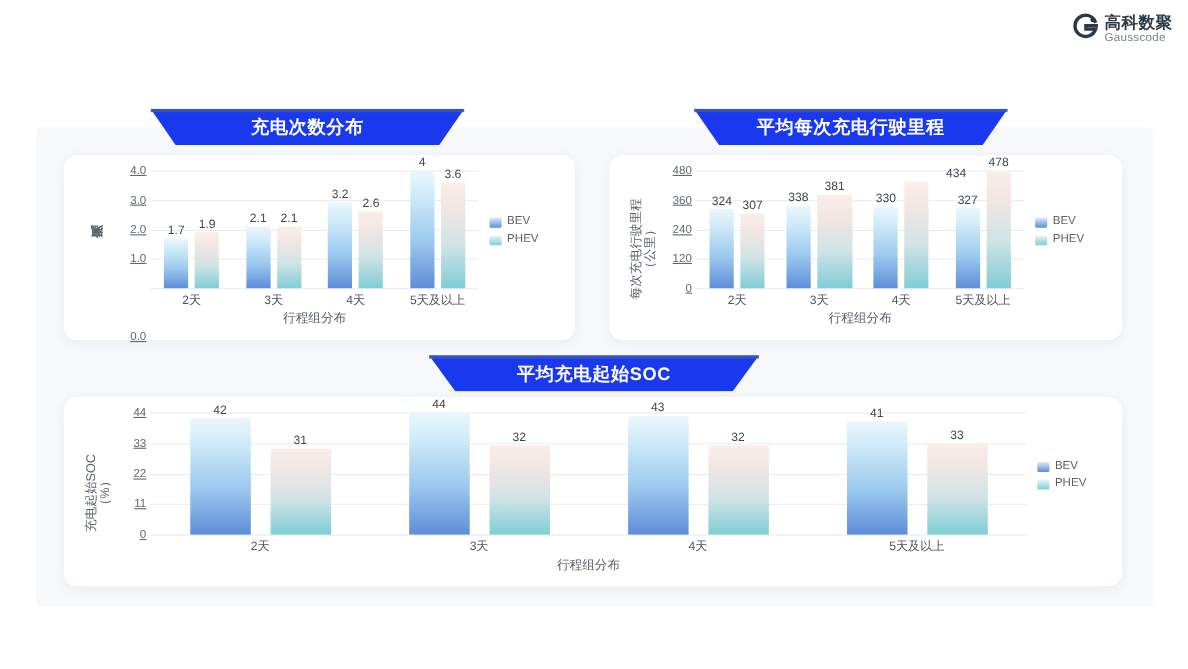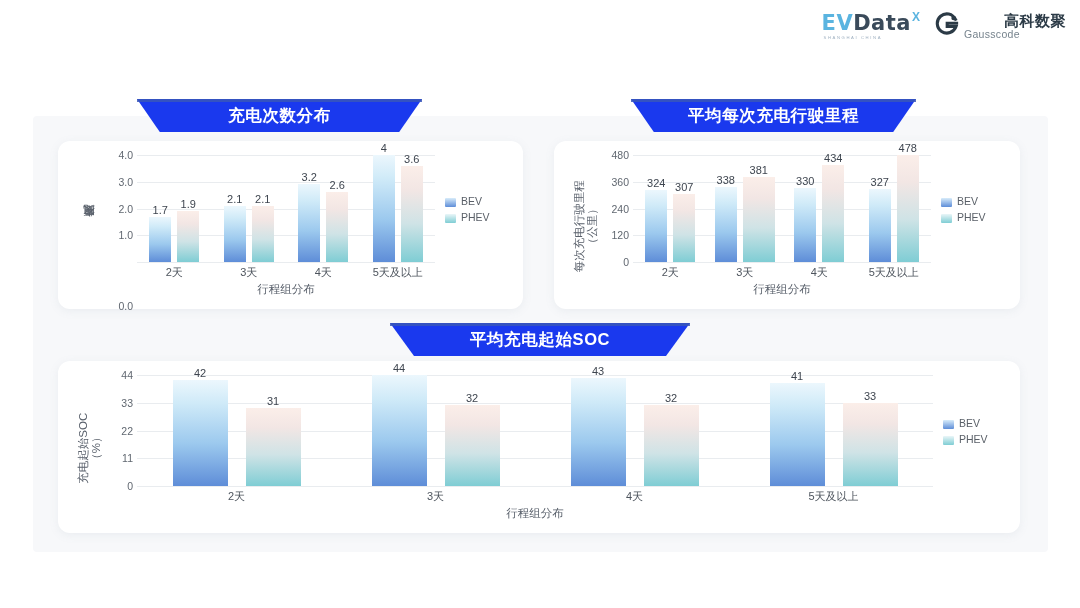--- a/index.html
+++ b/index.html
@@ -69,21 +69,20 @@
   .logo-gauss-text {
     display: flex;
     flex-direction: column;
     line-height: 1.08;
   }
   .logo-gauss-cn {
     font-size: 15px;
     font-weight: bold;
     color: #2b3a46;
     letter-spacing: 0.5px;
-    margin-left: 40px;
   }
   .logo-gauss-en {
     font-size: 10.5px;
     color: #76838d;
     letter-spacing: 0.3px;
   }
 
   
   .panel {
     position: absolute;
@@ -192,20 +191,21 @@
     width: 32px;
     position: relative;
   }
   .ytick {
     position: absolute;
     right: 4px;
     transform: translateY(-50%);
     font-size: 10.5px;
     color: #606770;
     white-space: nowrap;
+    text-decoration: underline;
   }
 
   .plot {
     flex: 1 1 auto;
     position: relative;
     min-width: 0;
   }
   .gridline {
     position: absolute;
     left: 0; right: 0;
@@ -302,27 +302,20 @@
     white-space: nowrap;
   }
 </style>
 </head>
 <body>
 
 <div class="page">
 
   <div class="header-logos">
 
-    <div class="logo-evdata">
-      <div class="logo-evdata-row">
-        <span class="logo-evdata-main"><span class="lite">EV</span><span>Data</span></span>
-        <span class="logo-evdata-x">X</span>
-      </div>
-      <div class="logo-evdata-sub">SHANGHAI CHINA</div>
-    </div>
 
     <div class="logo-gauss">
       <span class="logo-gauss-mark">
         <svg width="25" height="25" viewBox="0 0 25 25">
           <path d="M21.5 7.2 A9.6 9.6 0 1 0 22 14.5 L13.2 14.5 L13.2 11.3 L22.6 11.3" fill="none" stroke="#2b3a46" stroke-width="3.1" stroke-linecap="square"></path>
           <circle cx="19.6" cy="6.0" r="2.3" fill="#2b3a46"></circle>
         </svg>
       </span>
       <span class="logo-gauss-text">
         <span class="logo-gauss-cn">高科数聚</span>
@@ -488,21 +481,21 @@
                   </div>
                 </div>
               </div>
               <div class="group">
                 <div class="pair" style="gap: 6px;">
                   <div class="bar-wrap" style="width: 22px;">
                     <div class="bar-value" style="bottom: calc(68.75% + 1px);">330</div>
                     <div class="bar bev" style="height: 68.75%;"></div>
                   </div>
                   <div class="bar-wrap" style="width: 22px;">
-                    <div class="bar-value" style="bottom: calc(90.4167% + 1px);">434</div>
+                    <div class="bar-value" style="bottom: calc(90.4167% + 1px); margin-left: 36px;">434</div>
                     <div class="bar phev" style="height: 90.4167%;"></div>
                   </div>
                 </div>
               </div>
               <div class="group">
                 <div class="pair" style="gap: 6px;">
                   <div class="bar-wrap" style="width: 22px;">
                     <div class="bar-value" style="bottom: calc(68.125% + 1px);">327</div>
                     <div class="bar bev" style="height: 68.125%;"></div>
                   </div>

